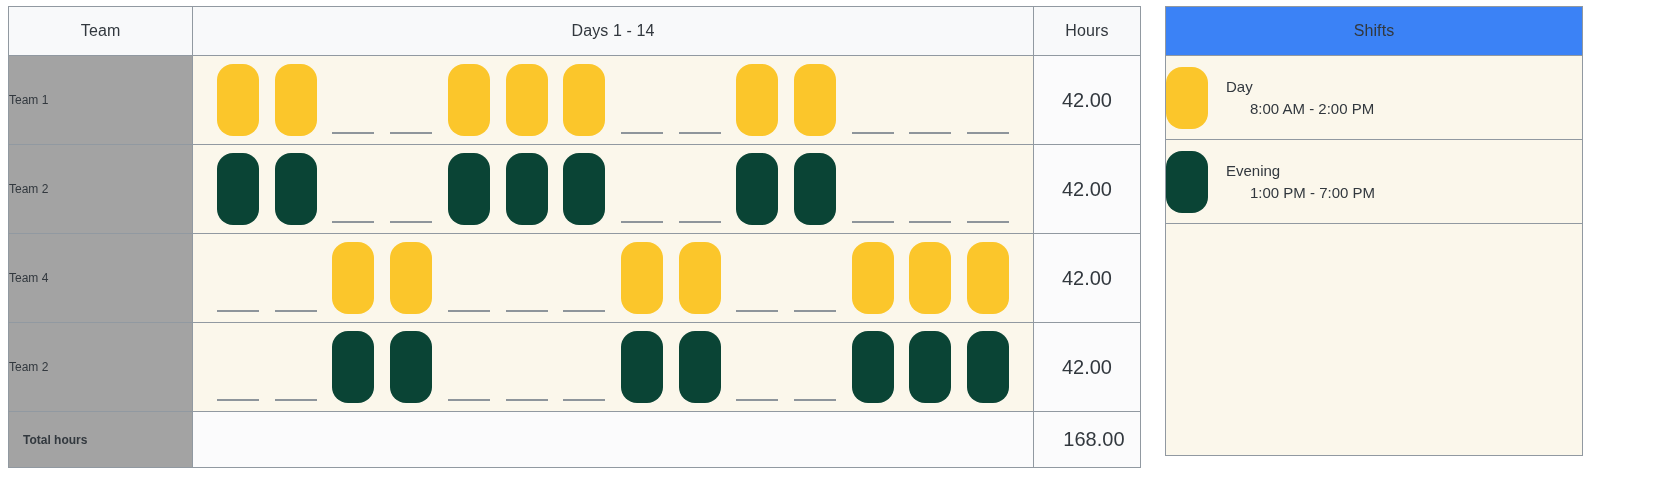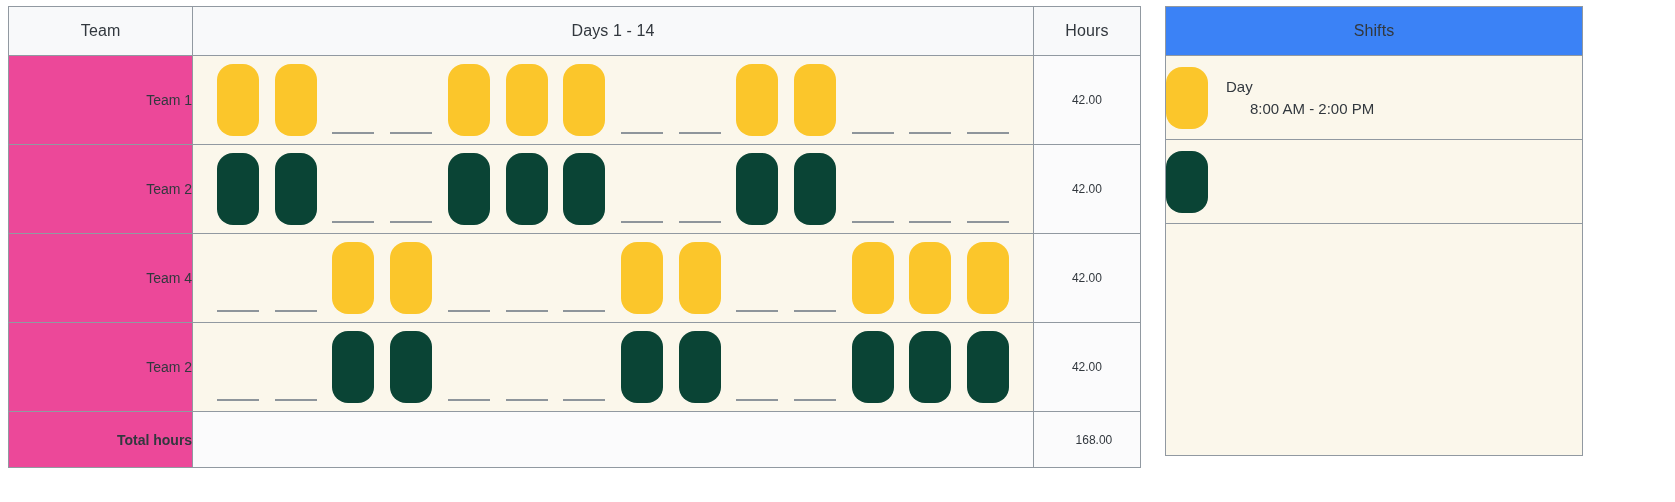--- a/index.html
+++ b/index.html
@@ -40,32 +40,32 @@
     height: 49px;
     text-align: center;
     vertical-align: middle;
     font-size: 16px;
     font-weight: 400;
     color: #32383e;
     letter-spacing: .1px;
   }
 
   .team-cell {
-    background: #ec4899;
-    text-align: right;
+    background: #a3a3a3;
+    text-align: left;
     vertical-align: middle;
-    font-size: 14px;
+    font-size: 12px;
     color: #32383e;
     height: 88px;
   }
   .hours-cell {
     background: #fbfbfc;
     text-align: center;
     vertical-align: middle;
-    font-size: 12px;
+    font-size: 20px;
     color: #32383e;
   }
   .days-cell {
     background: #fbf7eb;
     vertical-align: bottom;
     height: 88px;
     padding: 0;
   }
   .total-row .team-cell,
   .total-row .hours-cell {
@@ -401,20 +401,24 @@
                 <div class="shift-name">Day</div>
                 <div class="shift-time">8:00 AM - 2:00 PM</div>
               </div>
             </div>
           </td>
         </tr>
         <tr>
           <td class="shift-row-cell">
             <div class="shift-row">
               <div class="shift-swatch evening"></div>
+              <div class="shift-text">
+                <div class="shift-name">Evening</div>
+                <div class="shift-time">1:00 PM - 7:00 PM</div>
+              </div>
             </div>
           </td>
         </tr>
         <tr>
           <td class="shifts-filler" style="border-bottom: none; border-left: none; border-right: none;"></td>
         </tr>
       </tbody>
   </table>
 
 </div>

